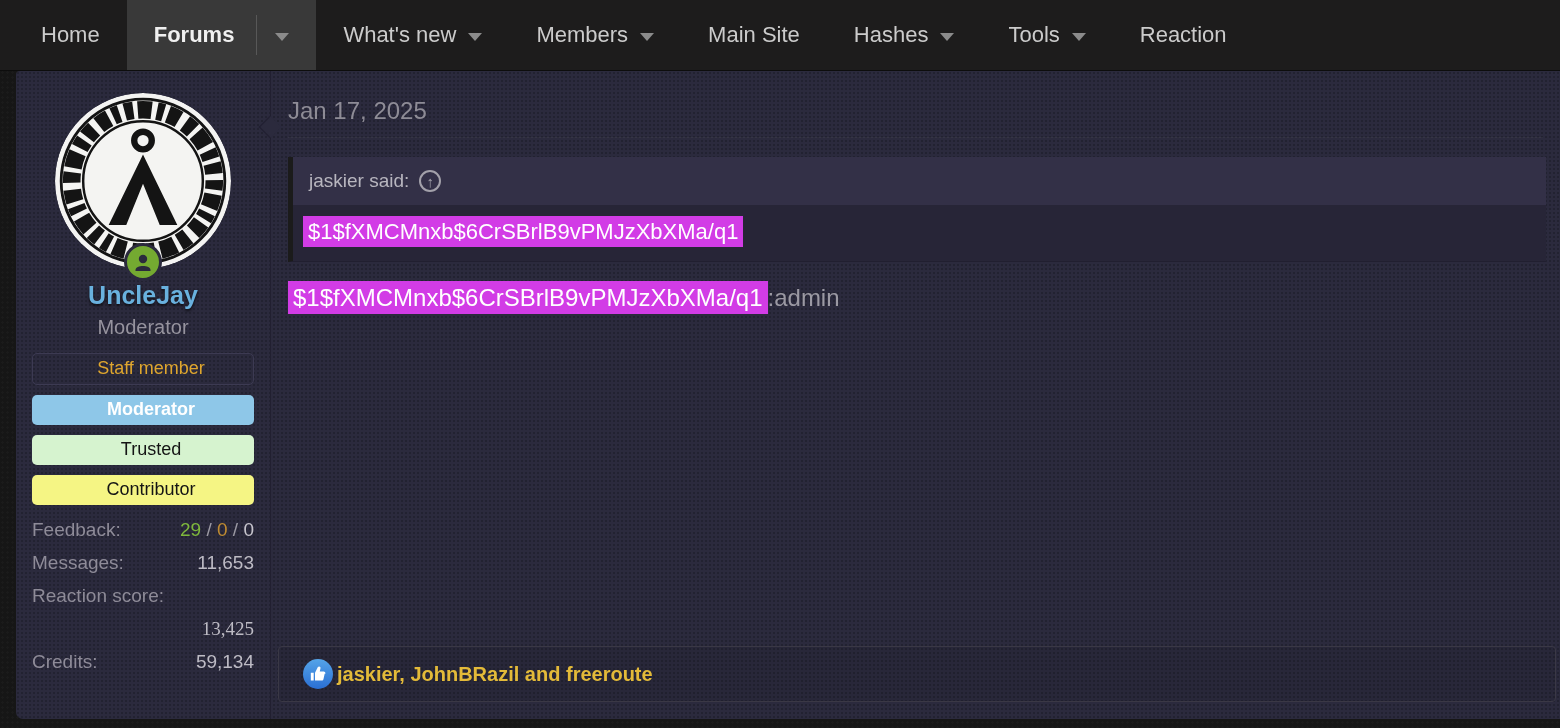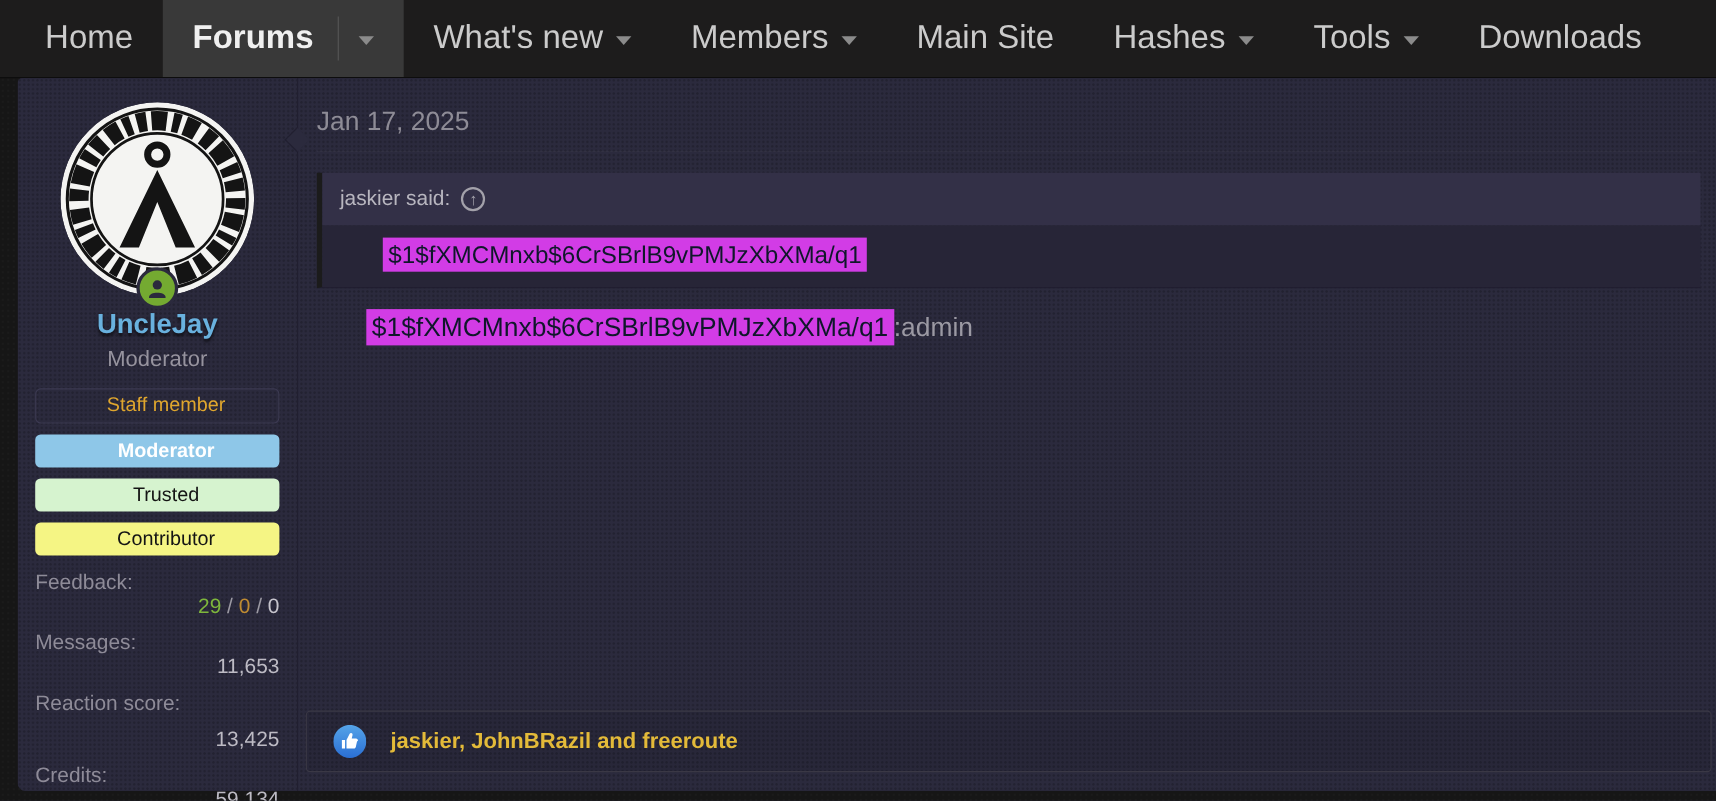--- a/index.html
+++ b/index.html
@@ -20,21 +20,21 @@
     padding-left: 14px;
     border-bottom: 1px solid #0d0d0d;
     overflow: hidden;
   }
   .nav-item {
     display: flex;
     align-items: center;
     gap: 12px;
     padding: 0 27px;
     color: #cbcbcb;
-    font-size: 30px;
+    font-size: 22px;
     cursor: pointer;
     white-space: nowrap;
   }
   .nav-item.active {
     background: #393939;
     color: #f0f0f0;
     font-weight: bold;
   }
   .nav-item.active .tab-sep {
     width: 1px;
@@ -101,25 +101,25 @@
     margin-top: 14px;
     border: 1px solid #3c3a52;
     color: #dfa62e;
     background: transparent;
   }
   .badge.moderator { background: #8ec7e8; color: #ffffff; font-weight: bold; }
   .badge.trusted { background: #d6f3cf; color: #141414; }
   .badge.contributor { background: #f5f584; color: #141414; }
 
   .stats { margin-top: 14px; font-size: 19px; text-align: left; }
-  .stat-row { display: flex; justify-content: space-between; margin-top: 11px; flex-direction: column; }
+  .stat-row { display: flex; justify-content: space-between; margin-top: 11px; }
   .stat-label { color: #8e8b98; }
   .stat-value { color: #bdbbc4; text-align: right; }
   .stat-row.wrap { flex-wrap: wrap; }
-  .stat-row.wrap .stat-value { width: 100%; margin-top: 11px; }
+  .stat-row.wrap .stat-value { width: 100%; margin-top: 11px; font-family: Liberation Serif, serif; }
   .fb-pos { color: #7eb73c; }
   .fb-sep { color: #9b99a3; }
   .fb-neu { color: #bf8b31; }
   .fb-neg { color: #c6c4cc; }
 
   
   .message-cell {
     flex: 1;
     min-width: 0;
     border-left: 1px solid #211f30;
@@ -171,39 +171,38 @@
     cursor: pointer;
   }
   .quote-content {
     background: #272537;
     padding: 14px 10px 16px 10px;
     font-size: 22px;
     color: #cfcdd6;
   }
   .hl {
     background: #d23ce6;
-    color: #0f172a;
+    color: #ffffff;
     padding: 3px 5px;
-    margin-left: 45px;
   }
   .post-body {
     margin: 22px 17px 0 17px;
     font-size: 24px;
     color: #9b99a3;
   }
   .spacer { flex: 1; }
   .reaction-bar {
     margin: 0 4px 3px 7px;
     border: 1px solid #3a3845;
     border-radius: 4px;
     background: rgba(0,0,0,0.06);
     padding: 12px 24px;
     display: flex;
     align-items: center;
-    gap: 22px;
+    gap: 4px;
     cursor: pointer;
   }
   .like-icon { width: 30px; height: 30px; flex-shrink: 0; }
   .reaction-names {
     font-size: 20px;
     font-weight: bold;
     color: #e3ba39;
     cursor: pointer;
   }
 </style>
@@ -232,21 +231,21 @@
   </div>
   <div class="nav-item">
     <span>Hashes</span>
     <span class="caret"></span>
   </div>
   <div class="nav-item">
     <span>Tools</span>
     <span class="caret"></span>
   </div>
   <div class="nav-item">
-    <span>Downloads</span>
+    <span>Reaction</span>
   </div>
 </nav>
 
 <div class="page">
   <article class="post-card">
 
     <aside class="user-cell">
       <div class="avatar-wrap">
         <svg class="avatar" viewBox="0 0 100 100">
           <circle cx="50" cy="50" r="50" fill="#f4f4f2"></circle>

